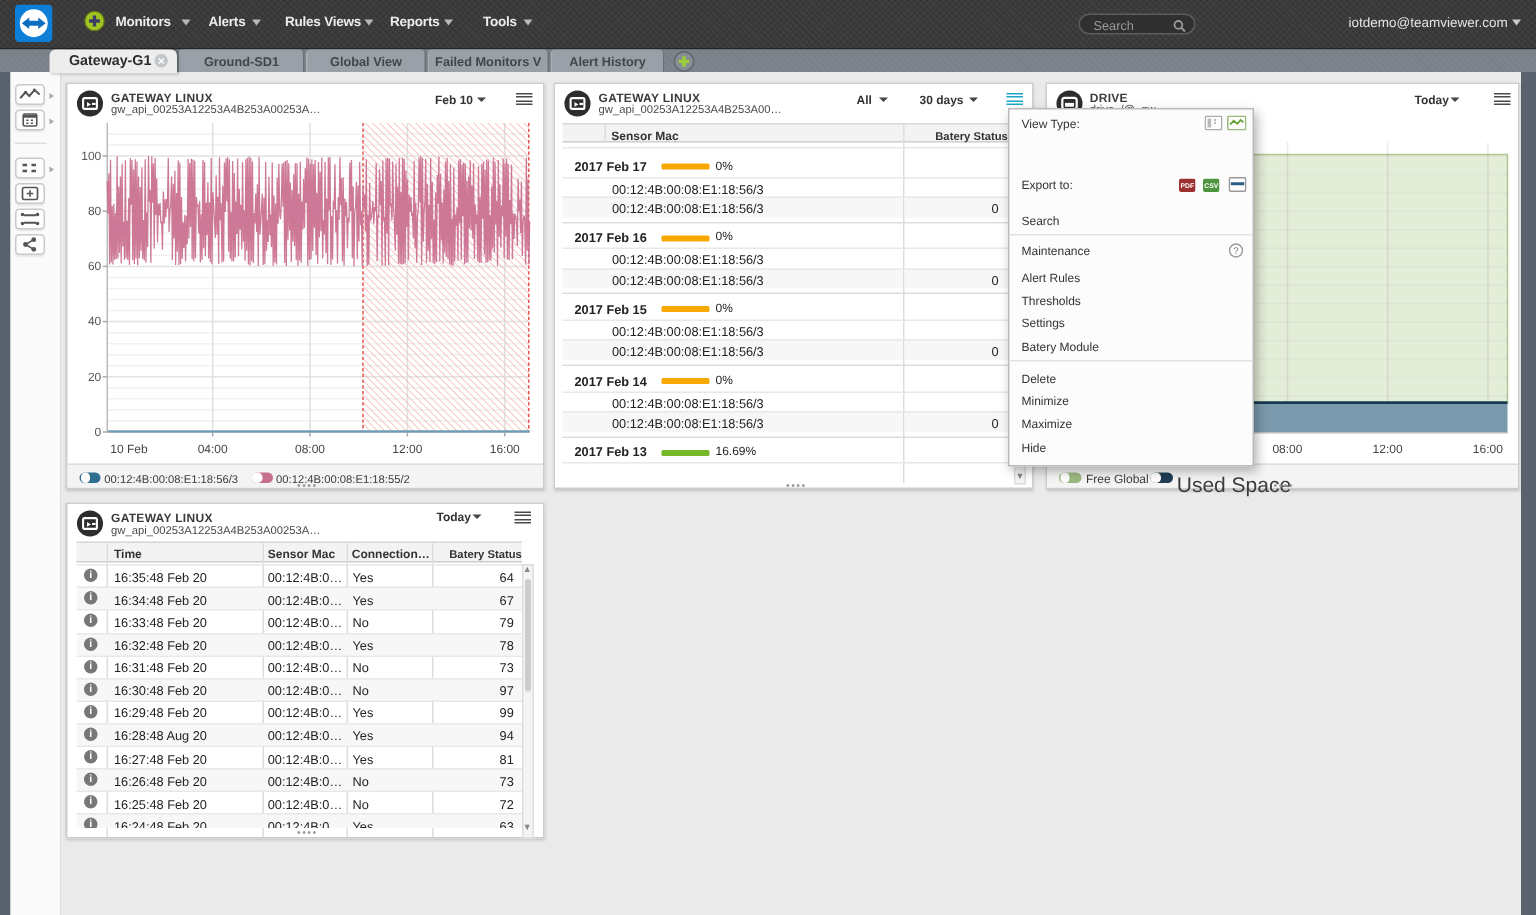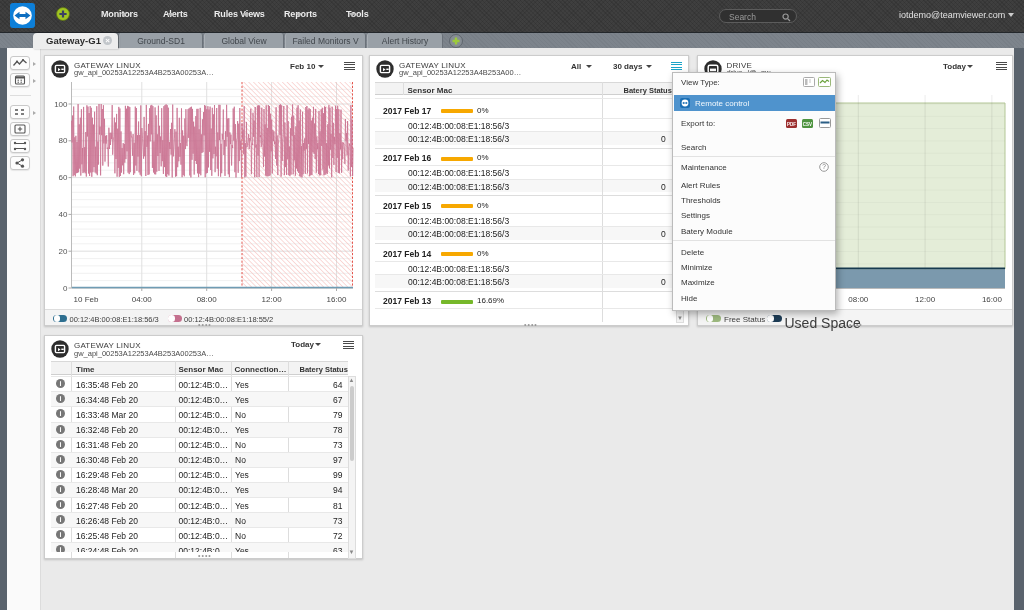--- a/index.html
+++ b/index.html
@@ -2,40 +2,40 @@
 <html><head><meta charset="utf-8">
 <style>
 *{margin:0;padding:0;box-sizing:border-box;font-family:"Liberation Sans",sans-serif;}
 html,body{width:1024px;height:610px;overflow:hidden;background:#eaeaea;}
 #stage{position:absolute;top:0;left:0;width:1024px;height:610px;overflow:hidden;}
 .abs{position:absolute;}
 
 #topbar{left:0;top:0;width:1024px;height:33px;background:#3f3f3f;
  background-image:repeating-linear-gradient(45deg,rgba(0,0,0,.11) 0 1px,transparent 1px 3px),repeating-linear-gradient(-45deg,rgba(0,0,0,.08) 0 1px,transparent 1px 3px);
  border-bottom:1px solid #23272b;}
-.navitem{position:absolute;top:9px;font-size:9px;font-weight:bold;color:#ececec;letter-spacing:-0.15px;margin-left:24px;}
+.navitem{position:absolute;top:9px;font-size:9px;font-weight:bold;color:#ececec;letter-spacing:-0.15px;}
 .caret{position:absolute;top:13px;width:0;height:0;border-left:3.5px solid transparent;border-right:3.5px solid transparent;border-top:4px solid #b9b9b9;}
 #searchbox{position:absolute;left:719px;top:9px;width:78px;height:14px;border:1px solid #5c5c5c;border-radius:8px;background:#303030;}
 #searchbox span{position:absolute;left:9px;top:2px;font-size:8.5px;color:#9a9a9a;}
 #account{position:absolute;left:899px;top:10px;font-size:9px;color:#e3e3e3;}
 
 #tabbar{left:0;top:33px;width:1024px;height:15px;background:#7d848c;
  background-image:repeating-linear-gradient(45deg,rgba(0,0,0,.04) 0 1px,transparent 1px 3px);}
-.tab{position:absolute;top:0;height:15px;font-size:8.5px;font-weight:normal;text-align:center;line-height:16px;color:#41464c;background:#99a0a7;border-radius:3px 3px 0 0;border-right:1px solid #6a7179;border-left:1px solid #aab0b6;}
+.tab{position:absolute;top:0;height:15px;font-size:8.5px;font-weight:bold;text-align:center;line-height:16px;color:#41464c;background:#99a0a7;border-radius:3px 3px 0 0;border-right:1px solid #6a7179;border-left:1px solid #aab0b6;}
 #tabactive{position:absolute;left:33px;top:0px;width:85px;height:15.5px;background:#ededed;border-radius:4px 4px 0 0;color:#2c2c2c;font-size:9.5px;font-weight:bold;text-align:left;line-height:16px;box-shadow:1px 0 2px rgba(0,0,0,.3);z-index:3;}
 #tabclose{position:absolute;left:70px;top:3px;width:9px;height:9px;border-radius:50%;background:#c2c6ca;color:#fff;font-size:8px;line-height:9px;text-align:center;font-weight:bold;}
 #tabplus{position:absolute;left:449px;top:1px;width:14px;height:14px;border-radius:50%;background:#868d94;border:1px solid #5f666e;}
 
 #lstrip{left:0;top:48px;width:7px;height:562px;background:#59626c;}
 #rstrip{left:1014px;top:48px;width:10px;height:562px;background:#5a636d;}
 #toolbar{left:7px;top:48px;width:34px;height:562px;background:#fafafa;border-right:1px solid #dcdcdc;}
 .tbtn{position:absolute;left:3px;width:20px;height:14px;background:#fdfdfd;border:1px solid #c9c9c9;border-radius:3px;box-shadow:0 1px 1px rgba(0,0,0,.08);}
 
 .panel{position:absolute;background:#fff;border:1px solid #ccc;box-shadow:0 1px 2px rgba(0,0,0,.18);}
-.ptitle{position:absolute;font-size:8px;font-weight:normal;color:#3a3a3a;letter-spacing:.2px;}
+.ptitle{position:absolute;font-size:8px;font-weight:bold;color:#3a3a3a;letter-spacing:.2px;}
 .psub{position:absolute;font-size:7.5px;color:#4a4a4a;}
 .pdrop{position:absolute;font-size:8px;font-weight:bold;color:#333;}
 .dropcaret{position:absolute;width:0;height:0;border-left:3px solid transparent;border-right:3px solid transparent;border-top:3.5px solid #444;}
 .burger div{position:absolute;left:0;width:11px;height:1.2px;background:#4a4a4a;}
 .burger.teal div{background:#1ba4c8;}
 .hicon{position:absolute;width:18px;height:18px;}
 .dots{position:absolute;font-size:7px;color:#999;letter-spacing:1px;}
 .footer{position:absolute;background:#f4f4f4;border-top:1px solid #ddd;}
 .toggle{position:absolute;width:14px;height:7.5px;border-radius:4px;}
 .toggle i{position:absolute;left:0.5px;top:0.5px;width:6.5px;height:6.5px;border-radius:50%;background:#fff;}
@@ -376,21 +376,21 @@
 <path d="M29 189.6 L135 189.6 L138 188.4 L308 188.4" fill="none" stroke="#173a4f" stroke-width="1.8"></path>
 <line x1="29" y1="208.5" x2="308" y2="208.5" stroke="#bbb" stroke-width="1"></line>
 <text x="161.3" y="222" font-size="8" fill="#444" text-anchor="middle" font-family="Liberation Sans">08:00</text>
       <text x="228.1" y="222" font-size="8" fill="#444" text-anchor="middle" font-family="Liberation Sans">12:00</text>
       <text x="294.9" y="222" font-size="8" fill="#444" text-anchor="middle" font-family="Liberation Sans">16:00</text>
 </svg>
     <div class="footer" style="left:697.5px;top:308.5px;width:314.5px;height:16.5px"></div>
     <div class="toggle" style="left:706px;top:314.5px;background:#9cb87e;width:15px">
       <i></i>
     </div>
-    <span class="leglabel" style="left:724px;top:314.5px;font-size:8px">Free Status</span>
+    <span class="leglabel" style="left:724px;top:314.5px;font-size:8px">Free Global</span>
     <div class="toggle" style="left:766.5px;top:314.5px;background:#1d3c55;width:15px">
       <i></i>
     </div>
     <span class="leglabel" style="left:784.5px;top:314.5px;font-size:14px">Used Space</span>
     <span class="dots" style="left:849px;top:320.5px">••••</span>
     <div class="panel" style="left:44px;top:335px;width:319px;height:223.5px"></div>
     <svg class="hicon" style="left:51px;top:340px" width="18" height="18" viewBox="0 0 18 18">
  <circle cx="9" cy="9" r="8.7" fill="#2d2d2d"></circle>
  <rect x="4.4" y="5.4" width="9.2" height="7.2" rx="1" fill="none" stroke="#fff" stroke-width="1.4"></rect>
  <path d="M7 8 L9.6 9.6 L7 11.2 Z" fill="#fff"></path>
@@ -431,21 +431,21 @@
       <span class="cell" style="left:272px;top:18.7px;width:20px;text-align:right">64</span>
       <div style="position:absolute;left:0;top:30.3px;width:297px;height:15.1px;background:#f7f7f7"></div>
       <div class="hline" style="left:0;top:30.3px;width:297px"></div>
       <div class="infoi" style="left:5.5px;top:33.3px">i</div>
       <span class="cell" style="left:25.5px;top:33.8px">16:34:48 Feb 20</span>
       <span class="cell" style="left:128px;top:33.8px">00:12:4B:0…</span>
       <span class="cell" style="left:184.5px;top:33.8px">Yes</span>
       <span class="cell" style="left:272px;top:33.8px;width:20px;text-align:right">67</span>
       <div class="hline" style="left:0;top:45.4px;width:297px"></div>
       <div class="infoi" style="left:5.5px;top:48.4px">i</div>
-      <span class="cell" style="left:25.5px;top:48.9px">16:33:48 Mar 20</span>
+      <span class="cell" style="left:25.5px;top:48.9px">16:33:48 Feb 20</span>
       <span class="cell" style="left:128px;top:48.9px">00:12:4B:0…</span>
       <span class="cell" style="left:184.5px;top:48.9px">No</span>
       <span class="cell" style="left:272px;top:48.9px;width:20px;text-align:right">79</span>
       <div style="position:absolute;left:0;top:60.5px;width:297px;height:15.1px;background:#f7f7f7"></div>
       <div class="hline" style="left:0;top:60.5px;width:297px"></div>
       <div class="infoi" style="left:5.5px;top:63.5px">i</div>
       <span class="cell" style="left:25.5px;top:64.0px">16:32:48 Feb 20</span>
       <span class="cell" style="left:128px;top:64.0px">00:12:4B:0…</span>
       <span class="cell" style="left:184.5px;top:64.0px">Yes</span>
       <span class="cell" style="left:272px;top:64.0px;width:20px;text-align:right">78</span>
@@ -464,21 +464,21 @@
       <span class="cell" style="left:272px;top:94.2px;width:20px;text-align:right">97</span>
       <div class="hline" style="left:0;top:105.8px;width:297px"></div>
       <div class="infoi" style="left:5.5px;top:108.8px">i</div>
       <span class="cell" style="left:25.5px;top:109.3px">16:29:48 Feb 20</span>
       <span class="cell" style="left:128px;top:109.3px">00:12:4B:0…</span>
       <span class="cell" style="left:184.5px;top:109.3px">Yes</span>
       <span class="cell" style="left:272px;top:109.3px;width:20px;text-align:right">99</span>
       <div style="position:absolute;left:0;top:120.9px;width:297px;height:15.1px;background:#f7f7f7"></div>
       <div class="hline" style="left:0;top:120.9px;width:297px"></div>
       <div class="infoi" style="left:5.5px;top:123.9px">i</div>
-      <span class="cell" style="left:25.5px;top:124.4px">16:28:48 Mar 20</span>
+      <span class="cell" style="left:25.5px;top:124.4px">16:28:48 Aug 20</span>
       <span class="cell" style="left:128px;top:124.4px">00:12:4B:0…</span>
       <span class="cell" style="left:184.5px;top:124.4px">Yes</span>
       <span class="cell" style="left:272px;top:124.4px;width:20px;text-align:right">94</span>
       <div class="hline" style="left:0;top:136.0px;width:297px"></div>
       <div class="infoi" style="left:5.5px;top:139.0px">i</div>
       <span class="cell" style="left:25.5px;top:139.5px">16:27:48 Feb 20</span>
       <span class="cell" style="left:128px;top:139.5px">00:12:4B:0…</span>
       <span class="cell" style="left:184.5px;top:139.5px">Yes</span>
       <span class="cell" style="left:272px;top:139.5px;width:20px;text-align:right">81</span>
       <div style="position:absolute;left:0;top:151.1px;width:297px;height:15.1px;background:#f7f7f7"></div>
@@ -507,28 +507,20 @@
       <svg style="position:absolute;left:130px;top:4px" width="12" height="10" viewBox="0 0 12 10">
         <rect x="0.5" y="0.5" width="11" height="9" rx="1" fill="#fff" stroke="#aaa"></rect>
         <rect x="2" y="2" width="2.5" height="6" fill="#bbb"></rect>
         <circle cx="7" cy="3" r="0.8" fill="#bbb"></circle>
         <circle cx="7" cy="5" r="0.8" fill="#bbb"></circle>
       </svg>
       <svg style="position:absolute;left:145px;top:4px" width="13" height="10" viewBox="0 0 13 10">
         <rect x="0.5" y="0.5" width="12" height="9" rx="1" fill="#fff" stroke="#9bb87a"></rect>
         <path d="M2 6 L4.5 3.5 L7 5.5 L9 3 L11 4.5" fill="none" stroke="#6aa23c" stroke-width="1.2"></path>
       </svg>
-      <div id="mhl">
-        <span>Remote control</span>
-        <svg style="position:absolute;left:6px;top:3px" width="10" height="10" viewBox="0 0 10 10">
-          <rect width="10" height="10" rx="2" fill="#1b6fb4"></rect>
-          <circle cx="5" cy="5" r="3.4" fill="#fff"></circle>
-          <path d="M2.2 5 L4 3.7 V4.5 H6 V3.7 L7.8 5 L6 6.3 V5.5 H4 V6.3 Z" fill="#1b6fb4"></path>
-        </svg>
-      </div>
       <span class="mi" style="top:46px;">Export to:</span>
       <svg style="position:absolute;left:113px;top:46px" width="11" height="9" viewBox="0 0 11 9">
         <rect width="11" height="9" rx="1.5" fill="#9c2f2f"></rect>
         <text x="5.5" y="6.5" font-size="4.5" fill="#fff" text-anchor="middle" font-family="Liberation Sans" font-weight="bold">PDF</text>
       </svg>
       <svg style="position:absolute;left:129px;top:46px" width="11" height="9" viewBox="0 0 11 9">
         <rect width="11" height="9" rx="1.5" fill="#4f9440"></rect>
         <text x="5.5" y="6.5" font-size="4.5" fill="#fff" text-anchor="middle" font-family="Liberation Sans" font-weight="bold">CSV</text>
       </svg>
       <svg style="position:absolute;left:146px;top:45px" width="12" height="10" viewBox="0 0 12 10">

